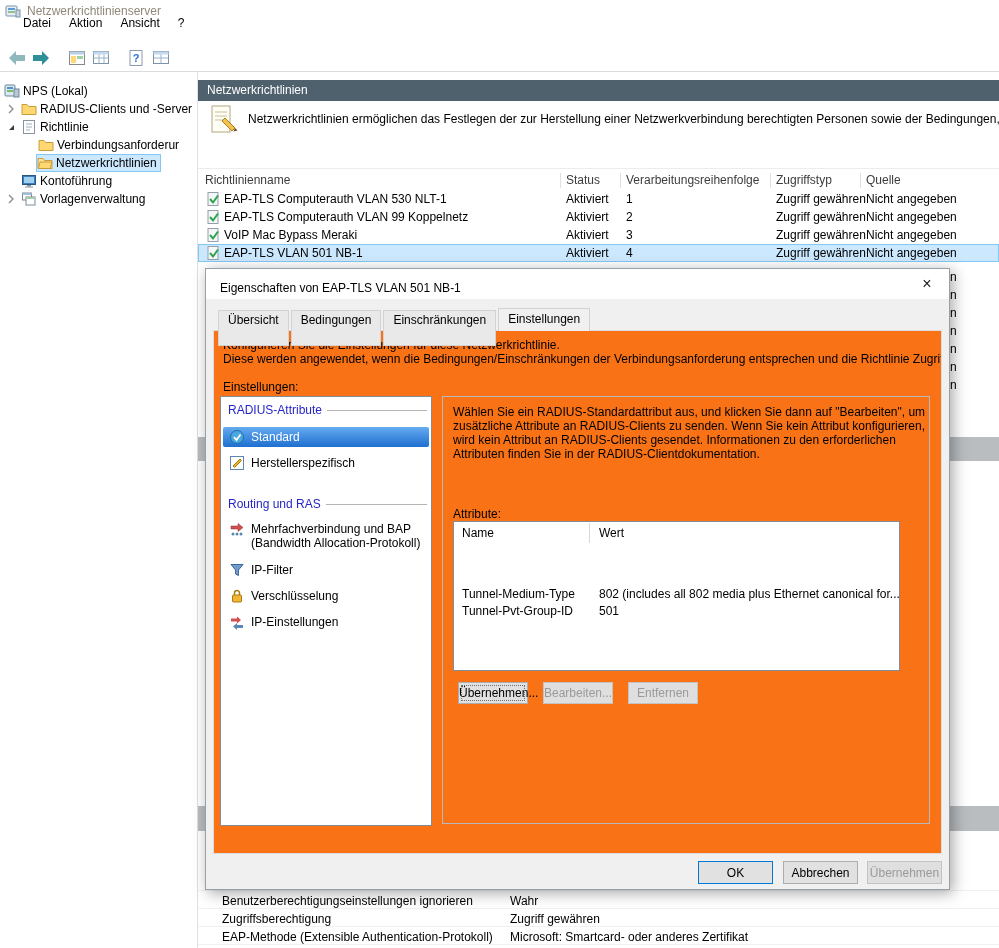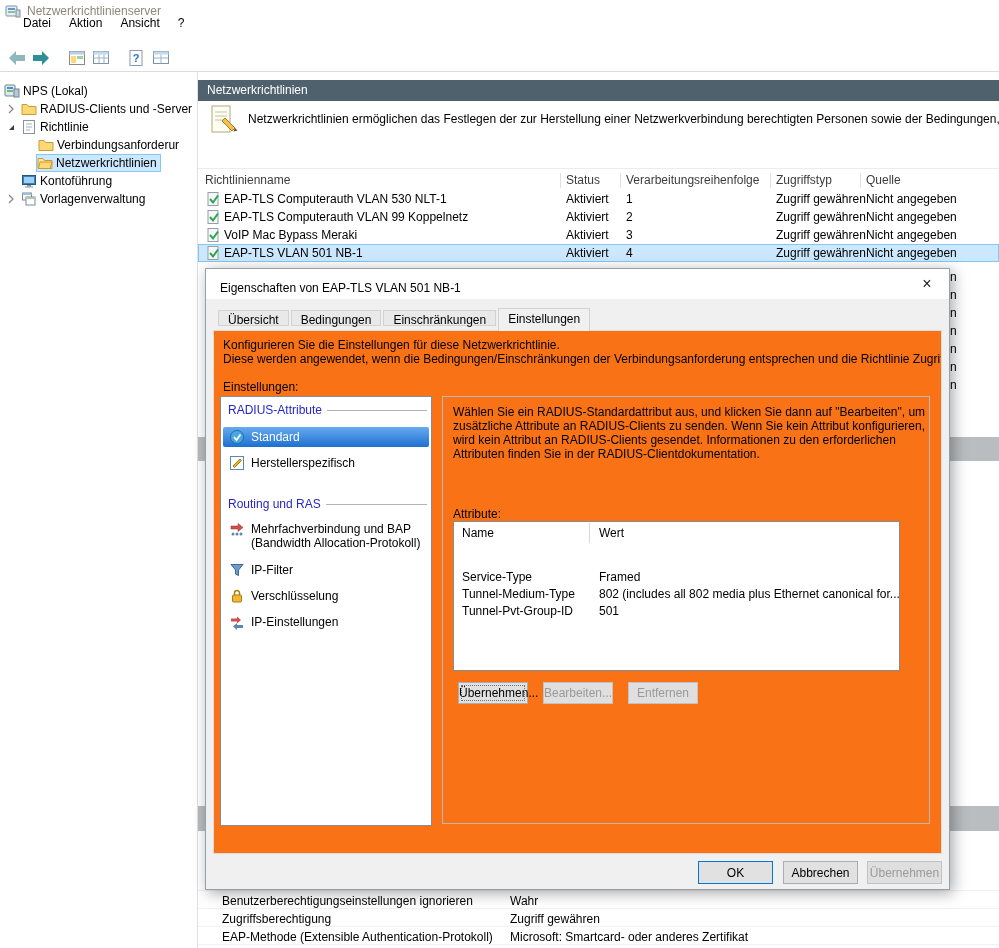--- a/index.html
+++ b/index.html
@@ -37,21 +37,21 @@
 .gbar{position:absolute;left:198px;width:801px;background:#b9bdc0}
 .drow{position:absolute;left:198px;width:801px;height:18px;border-top:1px solid #f1f1f1}
 .drow span{position:absolute;top:3px;white-space:nowrap}
 
 
 .dialog{position:absolute;left:205px;top:268px;width:745px;height:622px;background:#f0f0f0;border:1px solid #96a0a8;box-shadow:3px 3px 14px rgba(0,0,0,.35);z-index:10}
 .dtitle{position:absolute;left:0;top:0;width:100%;height:30px;background:#fff}
 .dtitle .t{position:absolute;left:14px;top:12px;white-space:nowrap}
 .dclose{position:absolute;right:6px;top:2px;width:32px;height:26px;text-align:center;font-size:16px;line-height:26px;color:#222;cursor:default}
 .tabs{position:absolute;left:12px;top:39px;display:flex;align-items:flex-start;z-index:2}
-.tab{height:16px;margin-top:2px;padding:0 9px;line-height:19px;background:#e9e9e9;border:1px solid #d2d2d2;margin-right:2px;white-space:nowrap}
+.tab{height:36px;margin-top:2px;padding:0 9px;line-height:19px;background:#e9e9e9;border:1px solid #d2d2d2;margin-right:2px;white-space:nowrap}
 .tab.active{height:23px;margin-top:0;line-height:21px;background:#f0f0f0;border-bottom:none;z-index:3}
 .tpage{position:absolute;left:7px;top:61px;width:729px;height:524px;border:1px solid #dcdcdc;background:#f97316;overflow:hidden}
 .intro{position:absolute;left:9px;white-space:nowrap}
 .slabel{position:absolute;left:9px;top:49px}
 .slist{position:absolute;left:6px;top:65px;width:212px;height:430px;background:#fff;border:1px solid #848c94;padding-top:4px;overflow:hidden}
 .ghdr{display:flex;align-items:center;gap:5px;padding:2px 4px 2px 7px;color:#2626c9;font-weight:normal}
 .ghdr .hr{flex:1;height:1px;background:#b4b4b4}
 .sitem{display:flex;align-items:flex-start;gap:6px;padding:2px 2px 2px 6px;margin:6px 2px 0}
 .sitem svg{flex:0 0 16px}
 .sitem .lab{padding-top:1px;max-width:172px}
@@ -383,24 +383,20 @@
 
       <div class="rgroup">
         <div class="instr">Wählen Sie ein RADIUS-Standardattribut aus, und klicken Sie dann auf "Bearbeiten", um zusätzliche Attribute an RADIUS-Clients zu senden. Wenn Sie kein Attribut konfigurieren, wird kein Attribut an RADIUS-Clients gesendet. Informationen zu den erforderlichen Attributen finden Sie in der RADIUS-Clientdokumentation.</div>
         <div class="alabel">Attribute:</div>
         <div class="atable">
           <div class="ahead">
             <span style="left:8px">Name</span>
             <span style="left:145px">Wert</span>
           </div>
           <span class="avline"></span>
-          <div class="arow" style="top:47px">
-            <span style="left:8px">Service-Type</span>
-            <span style="left:145px">Framed</span>
-          </div>
           <div class="arow" style="top:64px">
             <span style="left:8px">Tunnel-Medium-Type</span>
             <span style="left:145px">802 (includes all 802 media plus Ethernet canonical for...</span>
           </div>
           <div class="arow" style="top:81px">
             <span style="left:8px">Tunnel-Pvt-Group-ID</span>
             <span style="left:145px">501</span>
           </div>
         </div>
         <button class="btn gbtn focusdot" style="left:15px">Übernehmen...</button>

